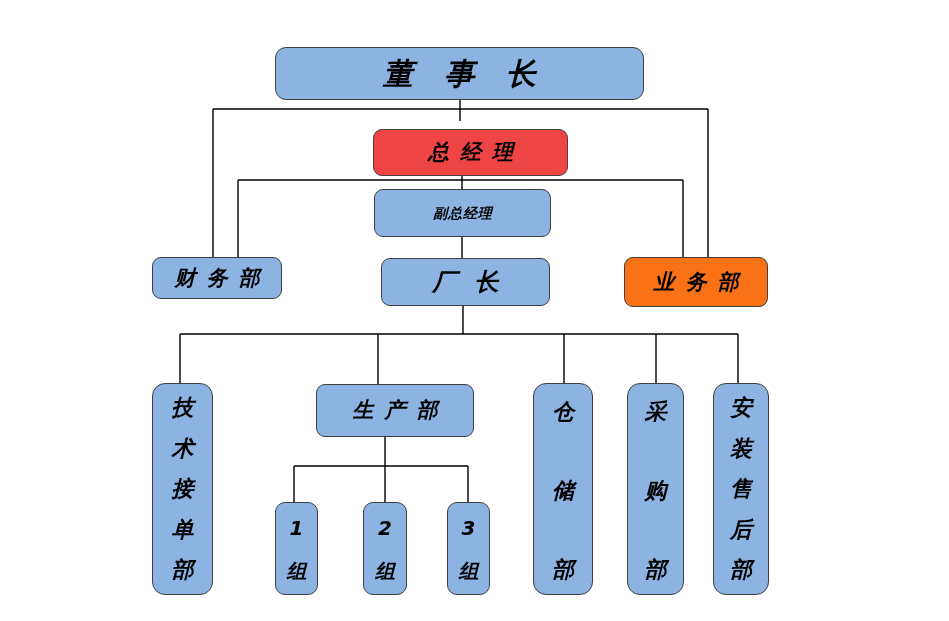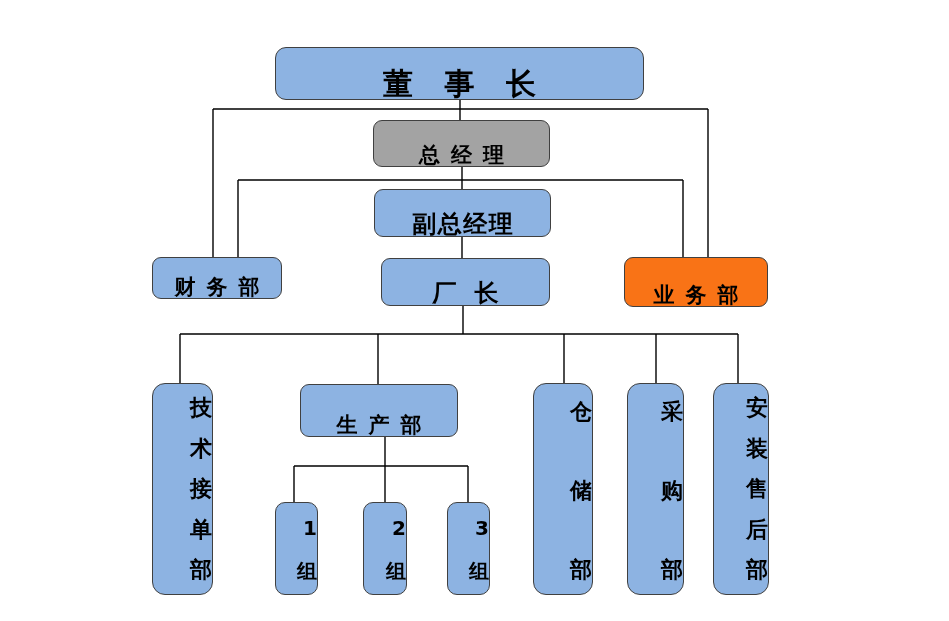--- a/index.html
+++ b/index.html
@@ -4,29 +4,29 @@
 <style>
   html,body{margin:0;padding:0;background:#ffffff;}
   .canvas{
     position:relative;width:949px;height:621px;background:#ffffff;overflow:hidden;
     font-family:"DejaVu Sans","Liberation Sans",sans-serif;
   }
   .connectors{position:absolute;left:0;top:0;width:949px;height:621px;}
   .node{
     position:absolute;box-sizing:border-box;
     background:#8DB3E2;border:1.6px solid #404040;
-    display:flex;align-items:flex-end;justify-content:center;
-    color:#000;font-weight:bold;
+    display:flex;align-items:center;justify-content:center;
+    color:#000;font-weight:bold;font-style:italic;
   }
   .lbl{white-space:nowrap;line-height:1;}
   
   .sp-xl{font-size:30px;letter-spacing:1.05em;padding-left:1.05em;}
   .sp-md{font-size:21px;letter-spacing:0.52em;padding-left:0.52em;}
   .sp-lg{font-size:24px;letter-spacing:0.75em;padding-left:0.75em;}
-  .sp-xs{font-size:24px;letter-spacing:0.06em;padding-left:0.06em;}
+  .sp-xs{font-size:14px;letter-spacing:0.06em;padding-left:0.06em;}
   
   .vnode{flex-direction:column;justify-content:space-between;}
   .vnode span{font-size:22px;line-height:1;}
   .pad5{padding:13px 0;}
   .pad3{padding:17px 0 13px 0;}
   .padg{padding:15px 0 13px 0;}
   .padg span{font-size:20px;}
 </style>
 </head>
 <body>
@@ -59,21 +59,21 @@
     <path d="M294,466 L468,466"></path>
     <path d="M294,466 L294,503"></path>
     <path d="M385,466 L385,503"></path>
     <path d="M468,466 L468,503"></path>
   </svg>
 
   <div class="node" style="left: 275px; top: 47px; width: 369px; height: 53px; border-radius: 11px; background: rgb(141, 179, 226); border-color: rgb(64, 64, 64); color: rgb(0, 0, 0);">
     <span class="lbl sp-xl">董事长</span>
   </div>
 
-  <div class="node" style="left: 373px; top: 120px; width: 177px; height: 47px; border-radius: 9px; background: #a3a3a3; border-color: rgb(64, 64, 64); color: rgb(0, 0, 0);">
+  <div class="node" style="left: 373px; top: 129px; width: 195px; height: 47px; border-radius: 9px; background: #ef4444; border-color: rgb(64, 64, 64); color: rgb(0, 0, 0);">
     <span class="lbl sp-md">总经理</span>
   </div>
 
   <div class="node" style="left: 374px; top: 189px; width: 177px; height: 48px; border-radius: 9px; background: rgb(141, 179, 226); border-color: rgb(64, 64, 64); color: rgb(0, 0, 0);">
     <span class="lbl sp-xs">副总经理</span>
   </div>
 
   <div class="node" style="left: 152px; top: 257px; width: 130px; height: 42px; border-radius: 9px; background: rgb(141, 179, 226); border-color: rgb(64, 64, 64); color: rgb(0, 0, 0);">
     <span class="lbl sp-md">财务部</span>
   </div>
@@ -85,21 +85,21 @@
   </div>
 
   <div class="node vnode pad5" style="left: 152px; top: 383px; width: 61px; height: 212px; border-radius: 13px; background: rgb(141, 179, 226); border-color: rgb(64, 64, 64); color: rgb(0, 0, 0);">
       <span>技</span>
       <span>术</span>
       <span>接</span>
       <span>单</span>
       <span>部</span>
     </div>
 
-  <div class="node" style="left: 300px; top: 384px; width: 158px; height: 53px; border-radius: 9px; background: rgb(141, 179, 226); border-color: rgb(64, 64, 64); color: rgb(0, 0, 0);">
+  <div class="node" style="left: 316px; top: 384px; width: 158px; height: 53px; border-radius: 9px; background: rgb(141, 179, 226); border-color: rgb(64, 64, 64); color: rgb(0, 0, 0);">
     <span class="lbl sp-md">生产部</span>
   </div>
 
   <div class="node vnode pad3" style="left: 533px; top: 383px; width: 60px; height: 212px; border-radius: 13px; background: rgb(141, 179, 226); border-color: rgb(64, 64, 64); color: rgb(0, 0, 0);">
       <span>仓</span>
       <span>储</span>
       <span>部</span>
     </div>
 
   <div class="node vnode pad3" style="left: 627px; top: 383px; width: 57px; height: 212px; border-radius: 13px; background: rgb(141, 179, 226); border-color: rgb(64, 64, 64); color: rgb(0, 0, 0);">

